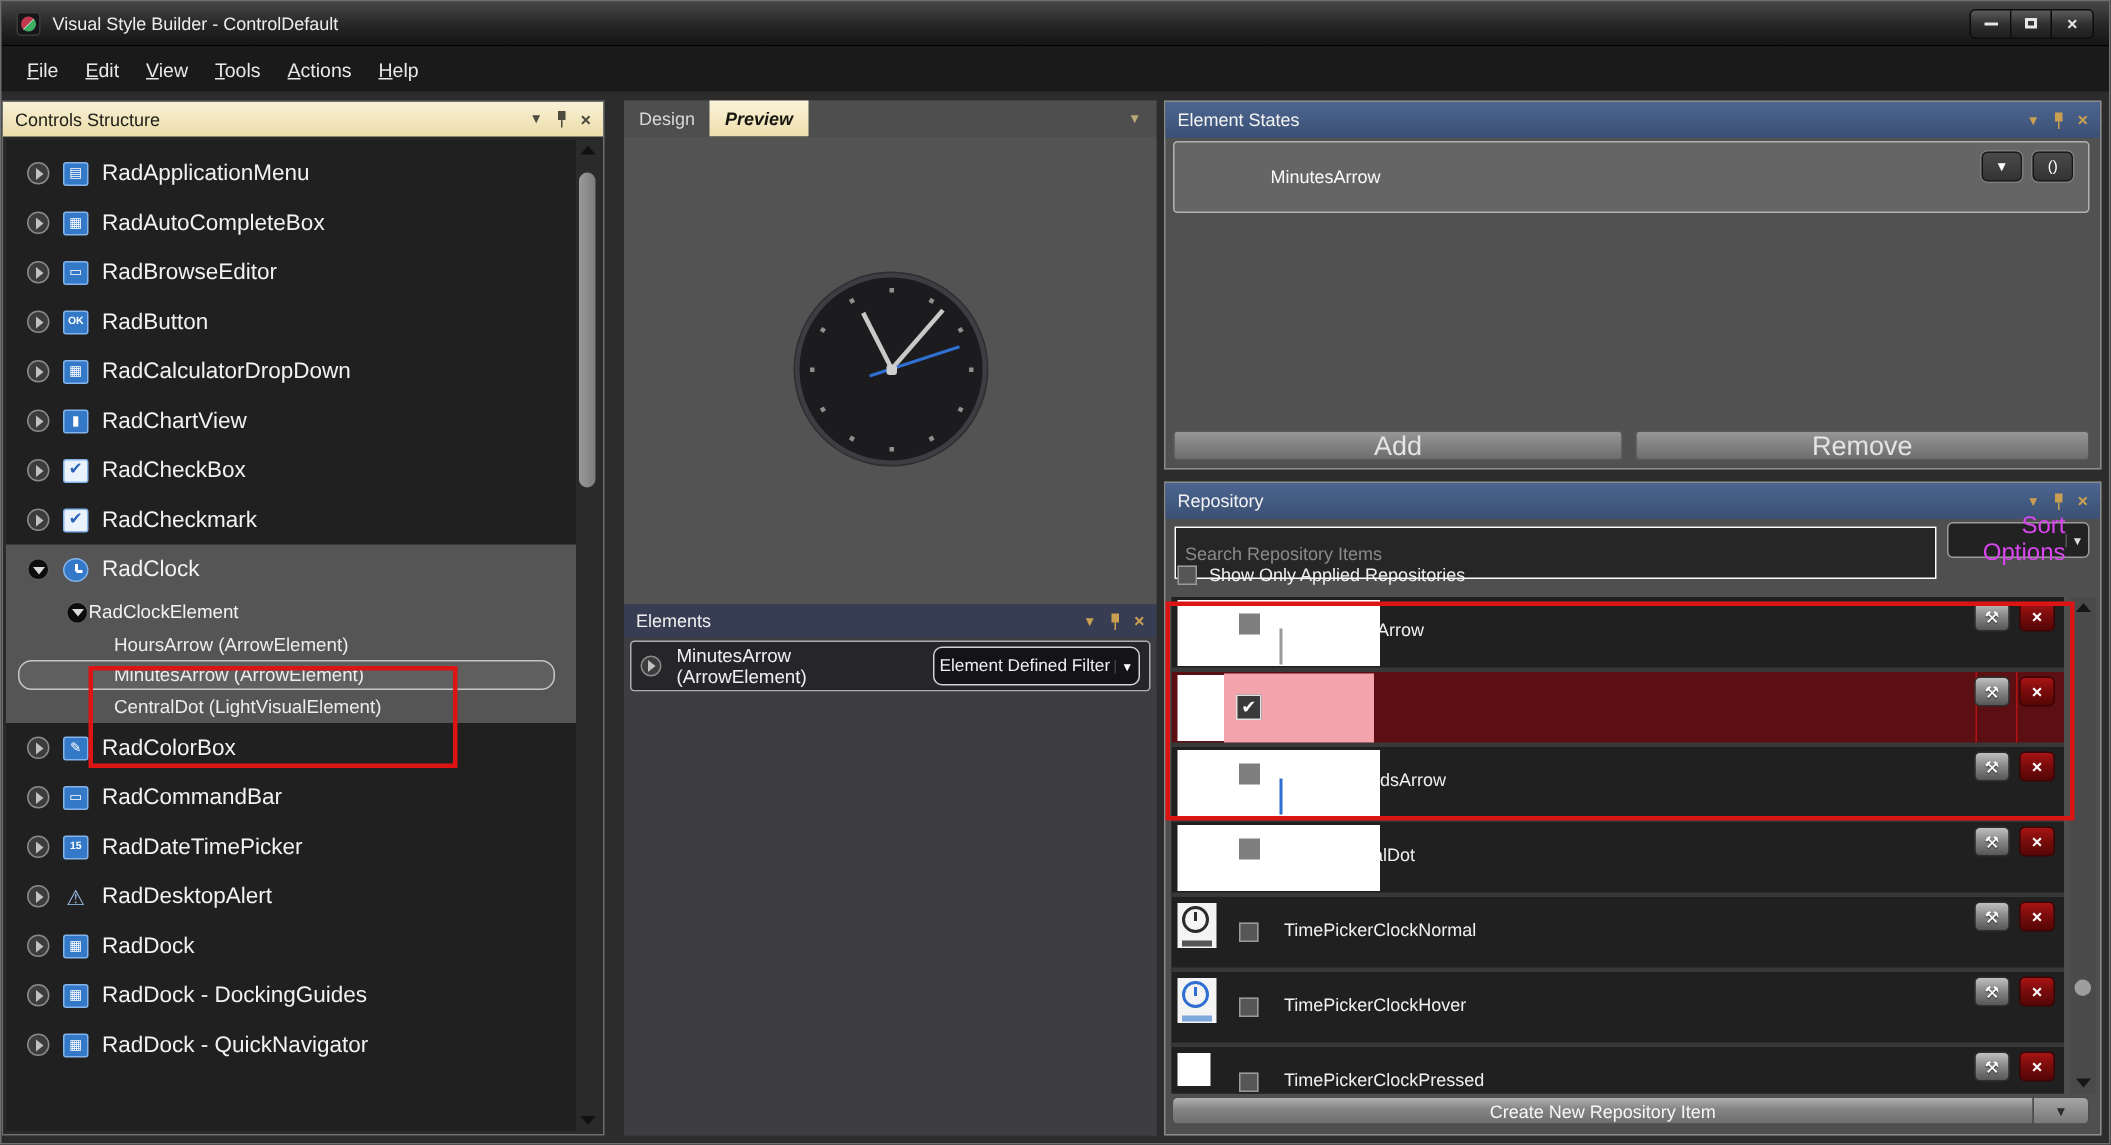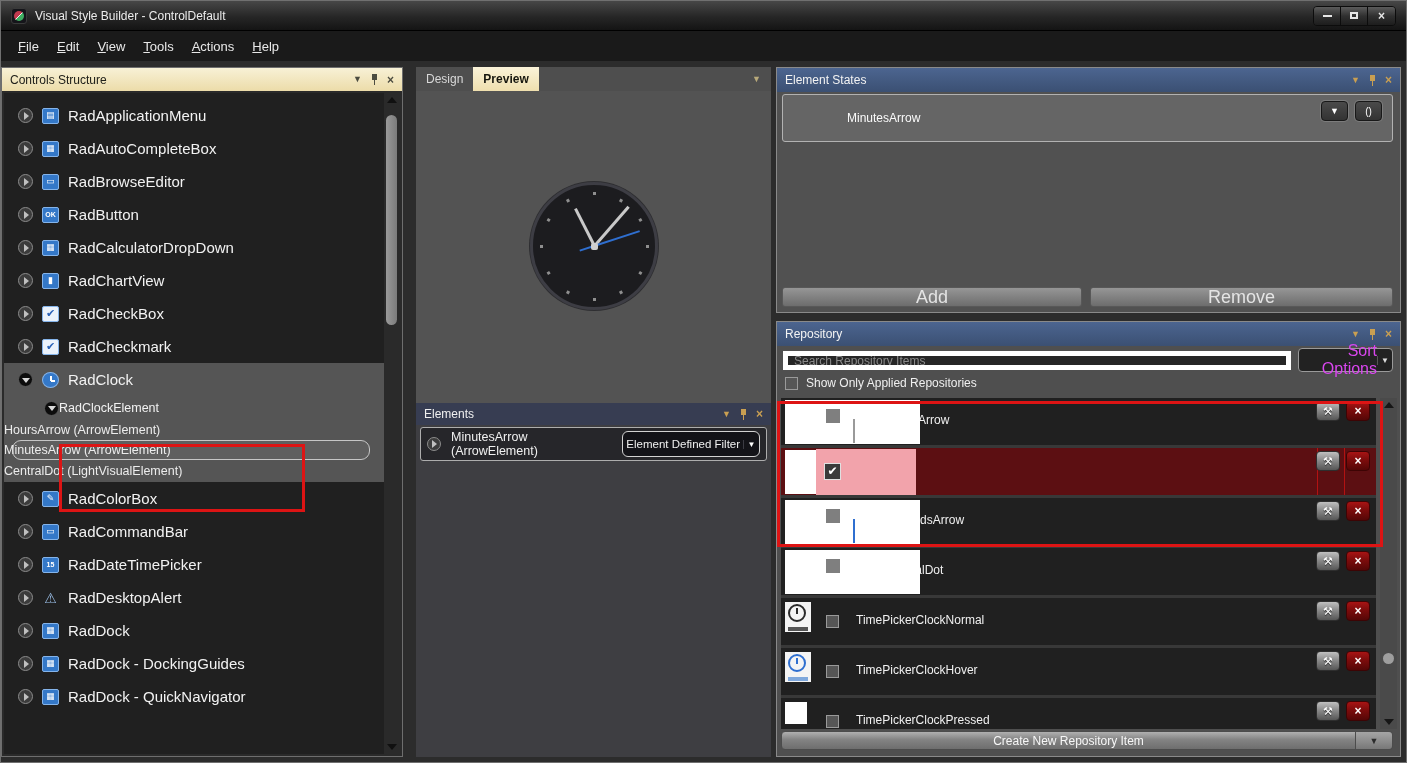--- a/index.html
+++ b/index.html
@@ -62,39 +62,39 @@
   .ticon--tiny { font-size:7px; font-weight:bold; letter-spacing:0; }
   .ticon--check { background:#eaf2fc; color:#2a62b8; font-size:11px; }
   .ticon--alert { background:transparent; border-color:transparent; color:#9cc0ea; font-size:14px; }
   .ticon--clock { border-radius:50%; position:relative; background:#3478c8; }
   .ticon--clock::before { content:""; position:absolute; left:7px; top:3px; width:2px; height:5px; background:#fff; }
   .ticon--clock::after { content:""; position:absolute; left:8px; top:7px; width:4px; height:2px; background:#fff; }
   .clock-group { background:#555555; }
   .trow.in-group { background:transparent; }
   .sub1 { height:24px; display:flex; align-items:center; padding-left:40px; gap:0; }
   .sub1 .tlabel { font-size:12.5px; }
-  .sub2 { height:20px; display:flex; align-items:center; position:relative; }
+  .sub2 { height:20px; display:flex; align-items:center; padding-left:72px; position:relative; }
   .sub2 .tlabel { font-size:12.5px; color:#ececec; }
   .sub2.centraldot { height:22px; }
   .sel-outline { position:absolute; left:8px; right:14px; top:0; bottom:0; border:1px solid #c6c6c6;
     border-radius:9px; background:#5f5f5f; }
   .sub2 .tlabel { position:relative; z-index:1; }
   .vscroll { position:absolute; right:0; top:0; bottom:0; width:16px; background:#2a2a2a; }
   .vscroll .arr-up { position:absolute; top:4px; left:3px; width:0; height:0; border-bottom:6px solid #101010;
     border-left:5px solid transparent; border-right:5px solid transparent; }
   .vscroll .arr-dn { position:absolute; bottom:4px; left:3px; width:0; height:0; border-top:6px solid #101010;
     border-left:5px solid transparent; border-right:5px solid transparent; }
   .vscroll .thumb { position:absolute; left:2px; top:22px; width:11px; height:210px; border-radius:6px;
     background:linear-gradient(90deg,#9a9a9a,#7b7b7b); }
 
   
   .panel-center { position:absolute; left:415px; top:66px; width:355px; height:690px; background:#3e3e42; }
   .tabstrip { position:absolute; left:0; top:0; right:0; height:24px; background:#4e4e4e; display:flex; align-items:stretch; }
   .tab { font-size:12px; display:flex; align-items:center; padding:0 10px; color:#d8d8d8; }
-  .tab.active { background:linear-gradient(#faf3d9,#efdfae); color:#17170f; font-weight:bold; }
+  .tab.active { background:linear-gradient(#faf3d9,#efdfae); color:#17170f; font-weight:bold;font-style:italic; }
   .tab-chevron { margin-left:auto; align-self:center; margin-right:10px; color:#b8a97a; font-size:9px; }
   .preview-area { position:absolute; left:0; top:24px; right:0; height:312px; background:#535353; }
 
   .clockface { position:absolute; left:114px; top:91px; width:128px; height:128px; border-radius:50%;
     background:#1c1c1f; border:3px solid #3d3d44; box-shadow:0 0 0 1px #2e2e31; }
   .tick { position:absolute; left:calc(50% - 1.5px); top:calc(50% - 1.5px); width:3px; height:3px; background:#8f8f8f; }
   .tick:nth-child(1){transform:rotate(0deg) translateY(-53px);} .tick:nth-child(2){transform:rotate(30deg) translateY(-53px);}
   .tick:nth-child(3){transform:rotate(60deg) translateY(-53px);} .tick:nth-child(4){transform:rotate(90deg) translateY(-53px);}
   .tick:nth-child(5){transform:rotate(120deg) translateY(-53px);} .tick:nth-child(6){transform:rotate(150deg) translateY(-53px);}
   .tick:nth-child(7){transform:rotate(180deg) translateY(-53px);} .tick:nth-child(8){transform:rotate(210deg) translateY(-53px);}
@@ -128,22 +128,22 @@
     color:#fff; font-size:9px; }
   .es-mini.b1 { right:44px; } .es-mini.b2 { right:10px; font-size:10px; }
   .btn-gray { position:absolute; height:20px; background:linear-gradient(#969696,#6d6d6d);
     border:1px solid #585858; border-radius:3px; color:#e4e4e4; font-size:18px;
     display:flex; align-items:center; justify-content:center; }
   .btn-add { left:5px; top:219px; width:300px; }
   .btn-remove { left:313px; top:219px; width:303px; }
 
   
   .panel-repo { position:absolute; left:775px; top:320px; width:625px; height:436px; border:1px solid #8a8a8a; background:#4f4f4f; }
-  .repo-search { position:absolute; left:6px; top:29px; width:508px; height:19px; background:#262626;
-    border:5px solid #ffffff; color:#d0d0d0; font-size:12px; padding:0 6px; }
+  .repo-search { position:absolute; left:6px; top:29px; width:508px; height:35px; background:#262626;
+    border:1px solid #ffffff; color:#d0d0d0; font-size:12px; padding:0 6px; }
   .repo-search::placeholder { color:#8a8a8a; }
   .sort-btn { position:absolute; left:521px; top:26px; width:95px; height:24px; background:#222;
     border:1px solid #9a9a9a; border-radius:4px; display:flex; align-items:center; }
   .sort-btn .sl { flex:1; text-align:right; font-size:16px; color:#d946ef; }
   .sort-btn .sc { width:15px; border-left:1px solid #555; color:#ddd; font-size:8px; text-align:center; }
   .repo-check-row { position:absolute; left:8px; top:54px; display:flex; align-items:center; gap:8px; }
   .cb { width:13px; height:13px; background:#565656; border:1px solid #9a9a9a; }
   .repo-check-row .lbl { font-size:12px; color:#f0f0f0; }
 
   .repo-list { position:absolute; left:4px; top:76px; width:595px; height:331px; background:#202020; overflow:hidden; }

